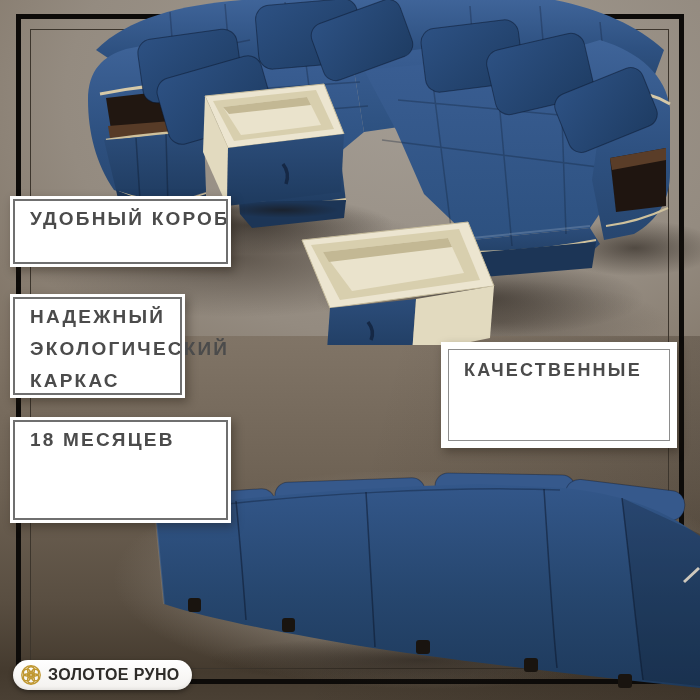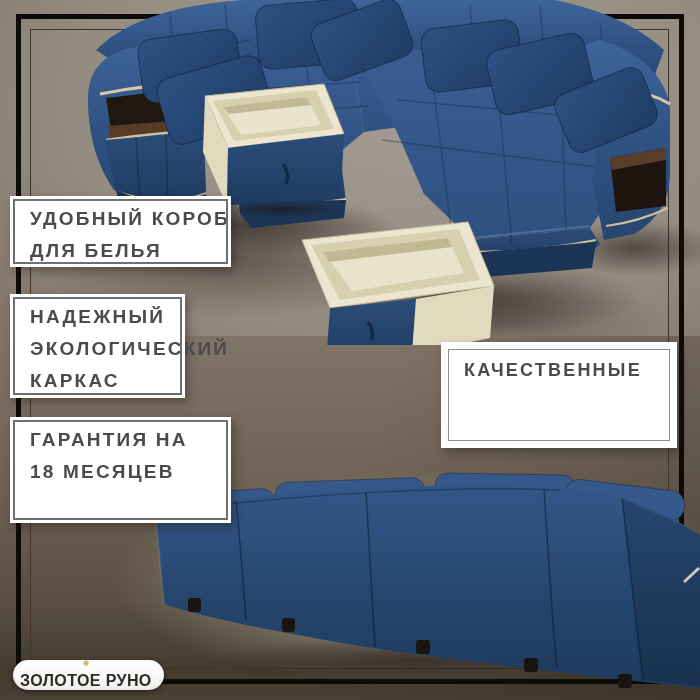--- a/index.html
+++ b/index.html
@@ -48,21 +48,20 @@
   #fbox-materials{outline-width:1px;outline-color:#8d8d8d;outline-offset:-8px;padding:13px 0 0 23px;}
   #fbox-materials .fline{line-height:30px;font-size:18px;}
   #fbox-backrest{padding-top:6px;}
   #fbox-backrest .fline{line-height:27px;font-size:18px;}
   
   .logo-pill{
     position:absolute;left:13px;top:660px;height:30px;padding:0 12px 0 7px;
     background:linear-gradient(180deg,#ffffff,#f3f1ee);
     border-radius:16px;display:flex;align-items:center;gap:6px;
     box-shadow:0 2px 5px rgba(0,0,0,0.4), inset 0 -2px 3px rgba(0,0,0,0.05);
-    flex-direction:column;
   }
   .logo-text{
     font-size:16px;font-weight:bold;color:#2e2c29;letter-spacing:0.4px;white-space:nowrap;
   }
 </style>
 </head>
 <body>
 
 <div id="canvas">
 
@@ -197,31 +196,29 @@
       <rect x="188" y="128" width="13" height="14" rx="3"></rect>
       <rect x="282" y="148" width="13" height="14" rx="3"></rect>
       <rect x="416" y="170" width="14" height="14" rx="3"></rect>
       <rect x="524" y="188" width="14" height="14" rx="3"></rect>
       <rect x="618" y="204" width="14" height="14" rx="3"></rect>
     </g>
   </svg>
 
   <div class="fbox" id="fbox-linen" style="left:10px;top:196px;width:221px;height:71px">
     <div class="fline">УДОБНЫЙ КОРОБ</div>
-    <div class="fline">ДЛЯ БЕЛЬЯ</div>
   </div>
 
   <div class="fbox" id="fbox-frame" style="left:10px;top:294px;width:175px;height:104px">
     <div class="fline">НАДЕЖНЫЙ</div>
     <div class="fline">ЭКОЛОГИЧЕСКИЙ</div>
     <div class="fline">КАРКАС</div>
   </div>
 
   <div class="fbox" id="fbox-warranty" style="left:10px;top:417px;width:221px;height:106px">
-    <div class="fline">ГАРАНТИЯ НА</div>
     <div class="fline">18 МЕСЯЦЕВ</div>
   </div>
 
 
   <div class="fbox" id="fbox-materials" style="left:441px;top:342px;width:236px;height:106px">
     <div class="fline">КАЧЕСТВЕННЫЕ</div>
   </div>
 
   <div class="logo-pill">
     <svg width="22" height="22" viewBox="0 0 22 22">

